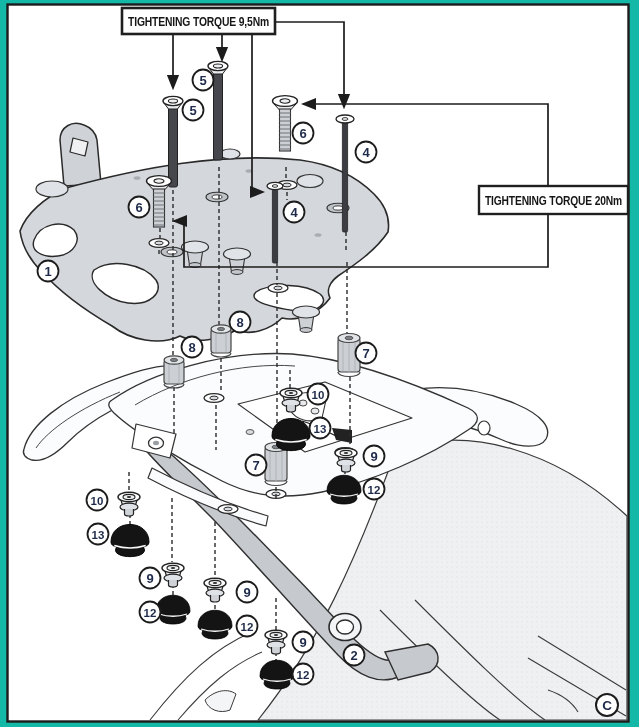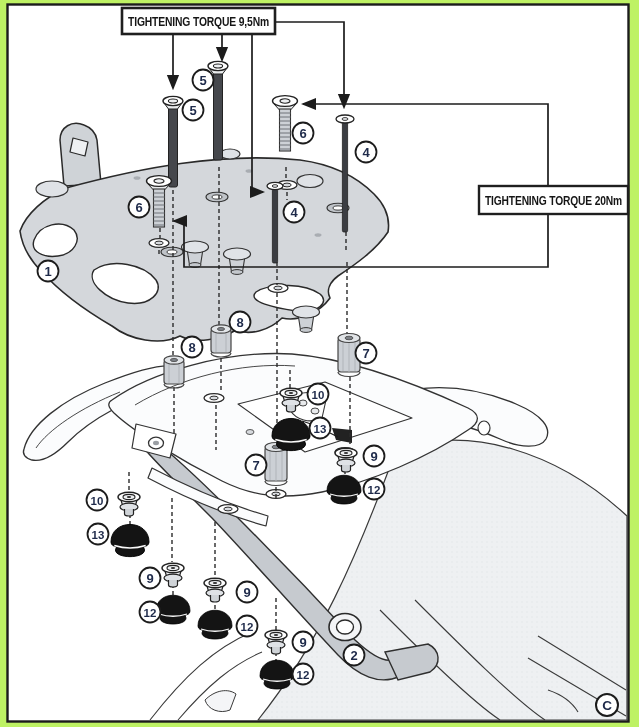--- a/index.html
+++ b/index.html
@@ -1,16 +1,16 @@
 <!DOCTYPE html>
 <html><head>
 <meta charset="utf-8">
 <style>
   html,body{margin:0;padding:0;background:#fff;}
-  .stage{position:relative;width:639px;height:727px;background:#bef264;overflow:hidden;
+  .stage{position:relative;width:639px;height:727px;background:#14b8a6;overflow:hidden;
          font-family:"Liberation Sans", sans-serif;}
   svg{display:block;}
   svg text{font-family:"Liberation Sans", sans-serif;}
   .torque-text{font-weight:bold;letter-spacing:-0.2px;fill:#161616;}
   .callout-text{font-weight:bold;}
   .sheet-text{font-weight:bold;}
 </style>
 </head>
 <body>
 

